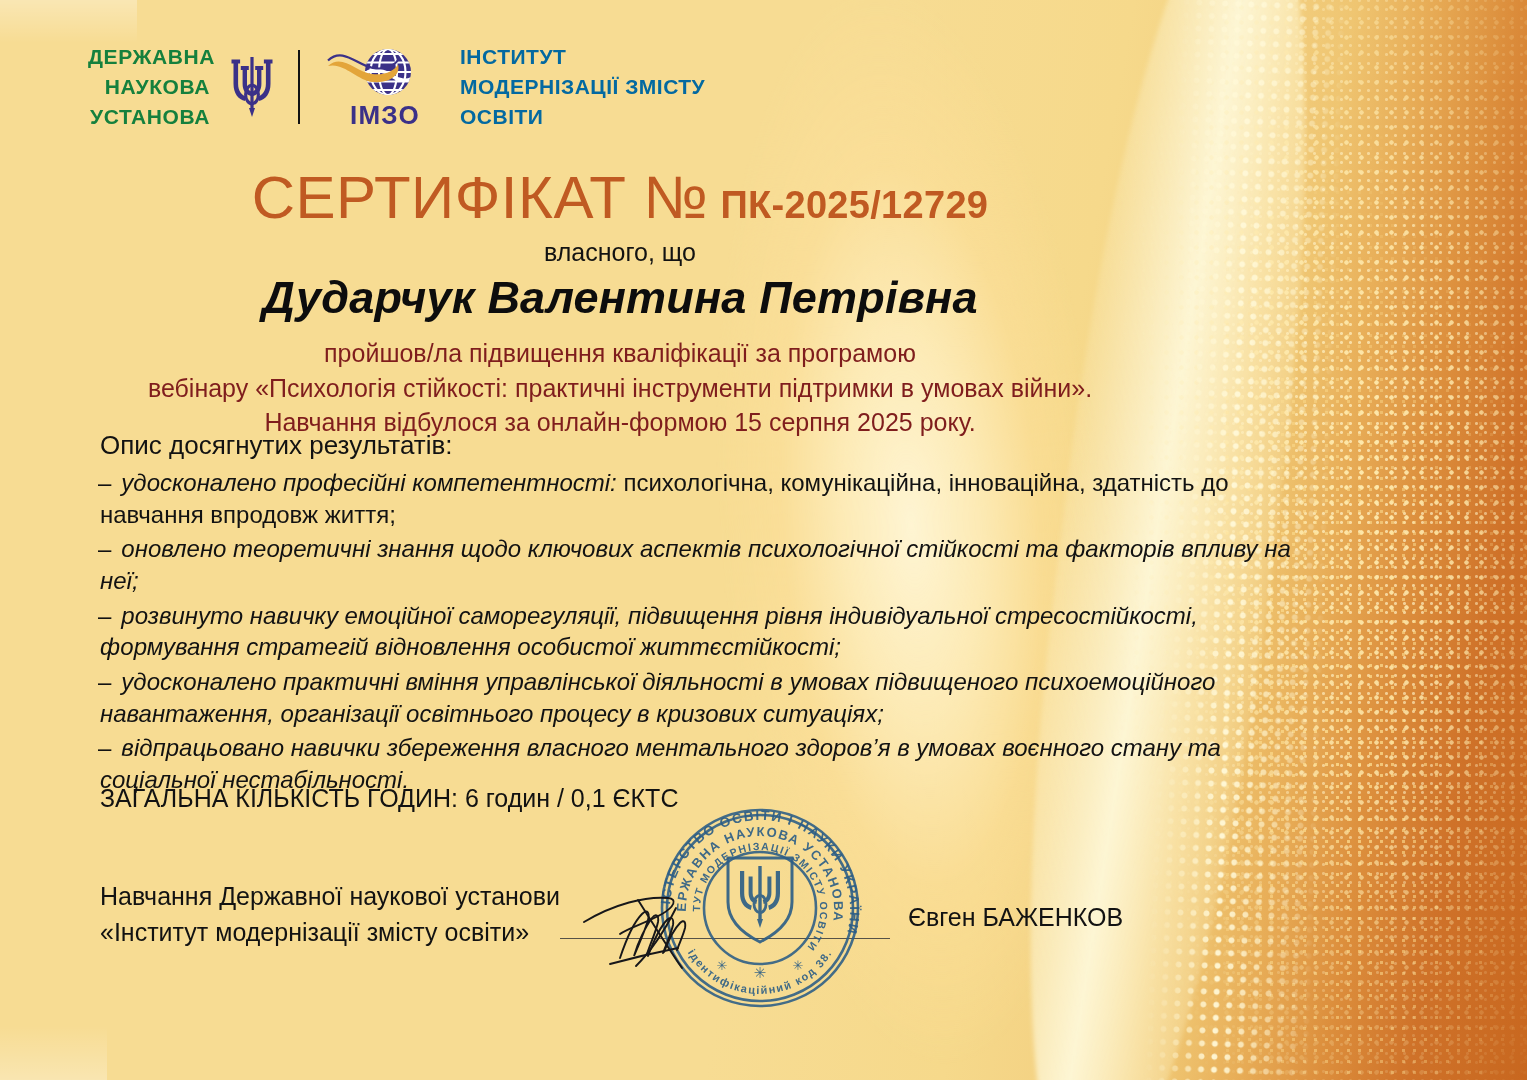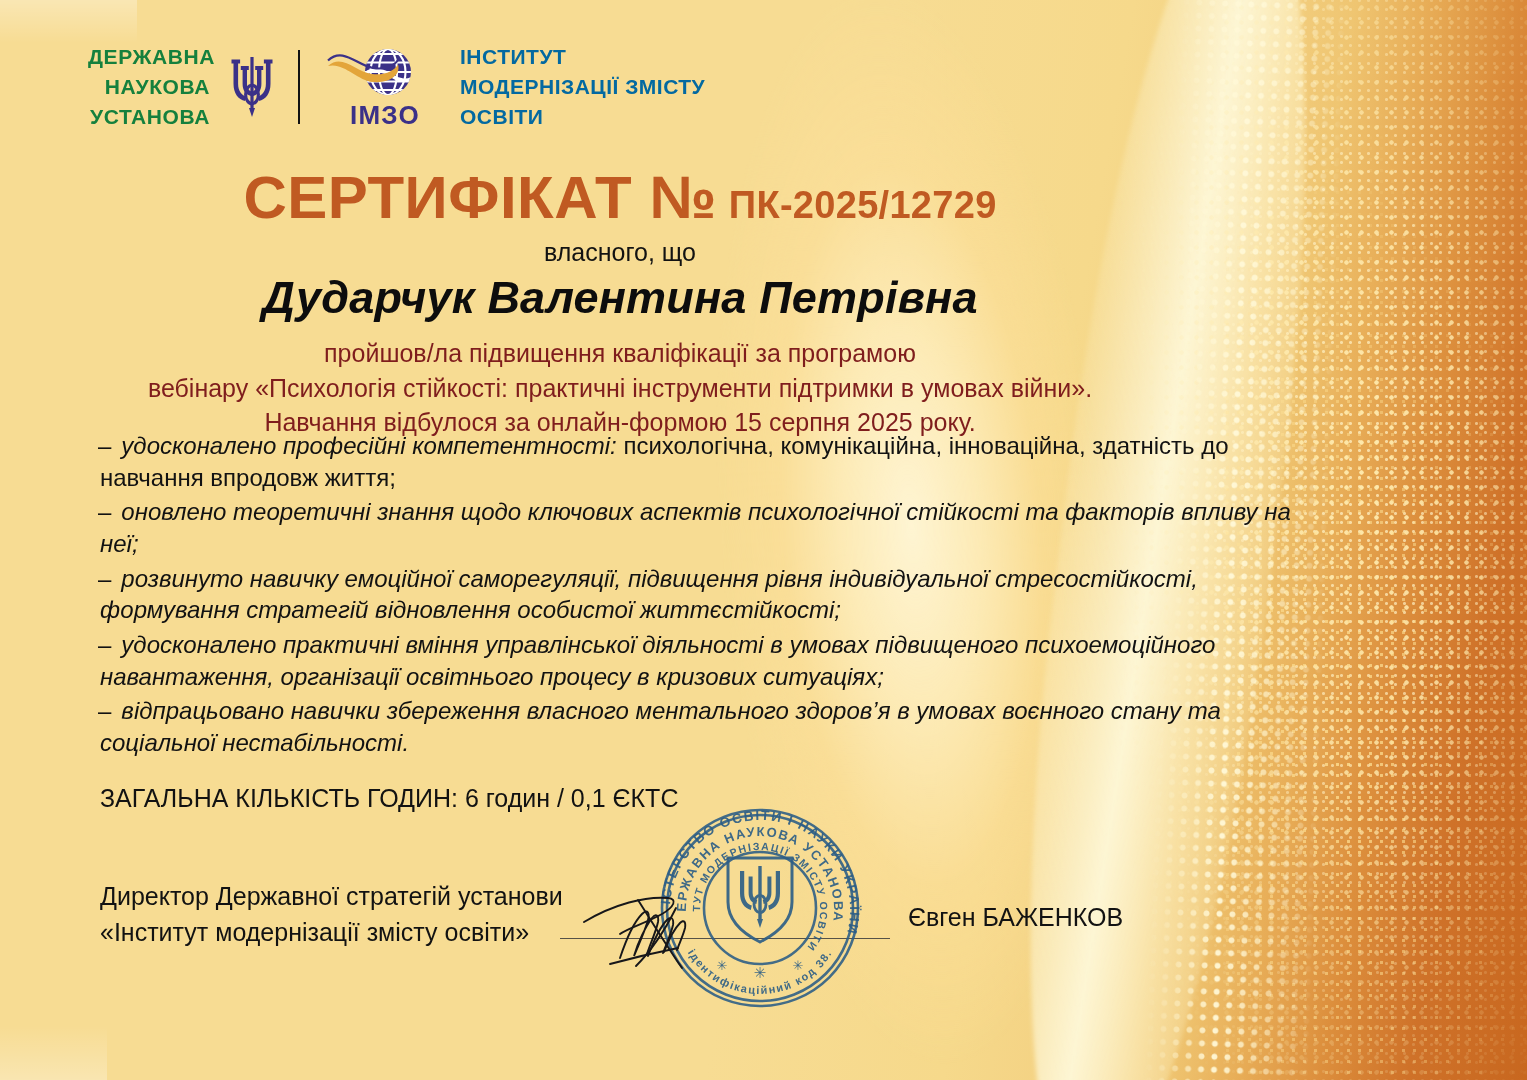--- a/index.html
+++ b/index.html
@@ -183,21 +183,21 @@
   .title-row {
     position: absolute;
     top: 163px;
     left: 0;
     width: 1240px;
     text-align: center;
     white-space: nowrap;
   }
   .title-main {
     font-family: "Liberation Sans Narrow", "Liberation Sans", sans-serif;
-    font-weight: bold;
+    font-weight: normal;
     font-size: 60px;
     letter-spacing: .5px;
     color: #c05a22;
     vertical-align: baseline;
   }
   .title-num {
     font-family: "Liberation Sans Narrow", "Liberation Sans", sans-serif;
     font-weight: bold;
     font-size: 38px;
     letter-spacing: .3px;
@@ -385,20 +385,21 @@
 
     <div class="holder-name">Дударчук Валентина Петрівна</div>
 
     <div class="prog-lines">
       <div>пройшов/ла підвищення кваліфікації за програмою</div>
       <div>вебінару «Психологія стійкості: практичні інструменти підтримки в умовах війни».</div>
       <div>Навчання відбулося за онлайн-формою 15 серпня 2025 року.</div>
     </div>
 
     <div class="results">
+      <div class="results-heading">Опис досягнутих результатів:</div>
 
       <div class="bullet">
         <span class="dash">–</span><i>удосконалено професійні компетентності:</i><span> психологічна, комунікаційна, інноваційна, здатність до навчання впродовж життя;</span>
       </div>
       <div class="bullet">
         <span class="dash">–</span><i>оновлено теоретичні знання щодо ключових аспектів психологічної стійкості та факторів впливу на неї;</i><span></span>
       </div>
       <div class="bullet">
         <span class="dash">–</span><i>розвинуто навичку емоційної саморегуляції, підвищення рівня індивідуальної стресостійкості, формування стратегій відновлення особистої життєстійкості;</i><span></span>
       </div>
@@ -406,21 +407,21 @@
         <span class="dash">–</span><i>удосконалено практичні вміння управлінської діяльності  в умовах підвищеного психоемоційного навантаження, організації освітнього процесу в кризових ситуаціях;</i><span></span>
       </div>
       <div class="bullet">
         <span class="dash">–</span><i>відпрацьовано навички збереження власного ментального здоров’я в умовах воєнного стану та соціальної нестабільності.</i><span></span>
       </div>
     </div>
 
     <div class="hours">ЗАГАЛЬНА КІЛЬКІСТЬ ГОДИН: 6 годин / 0,1 ЄКТС</div>
 
     <div class="sig-left">
-      <div>Директор Державної стратегій установи</div>
+      <div>Навчання Державної наукової установи</div>
       <div>«Інститут модернізації змісту освіти»</div>
     </div>
 
     <div class="sig-line"></div>
 
     <div class="sig-name">Євген БАЖЕНКОВ</div>
 
     <svg class="seal" viewBox="0 0 220 215">
       <defs>
         <path id="sealArcOuter" d="M110 110 m-90,0 a90,90 0 1,1 180,0 a90,90 0 1,1 -180,0"></path>

